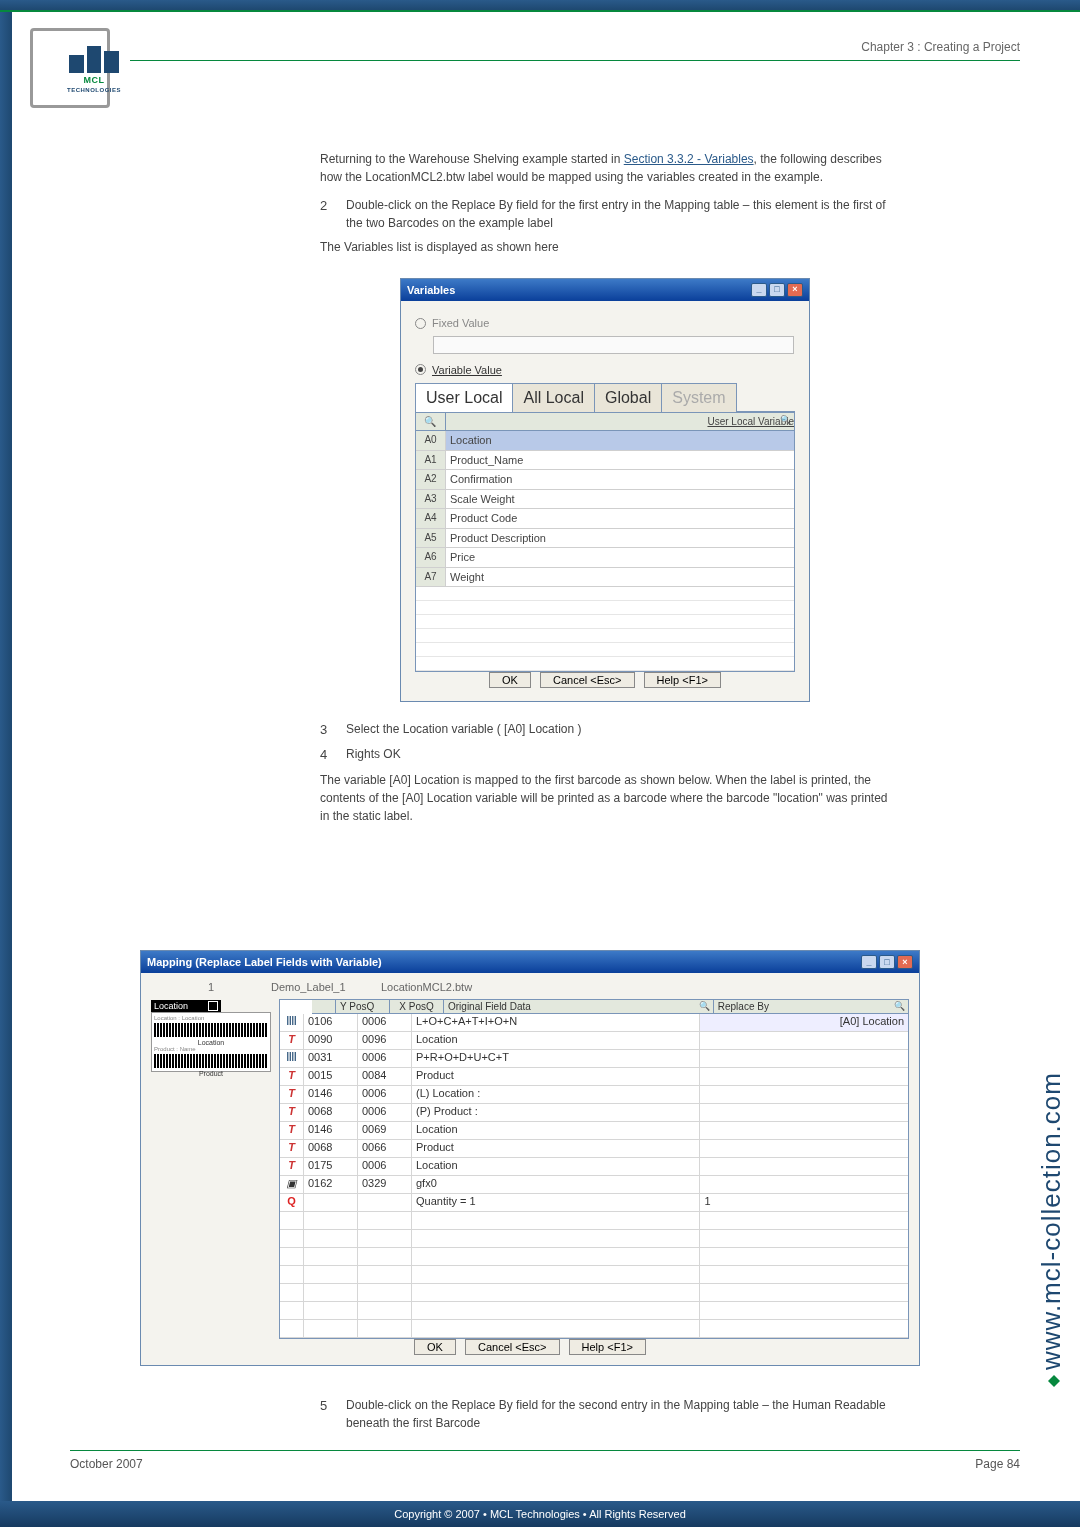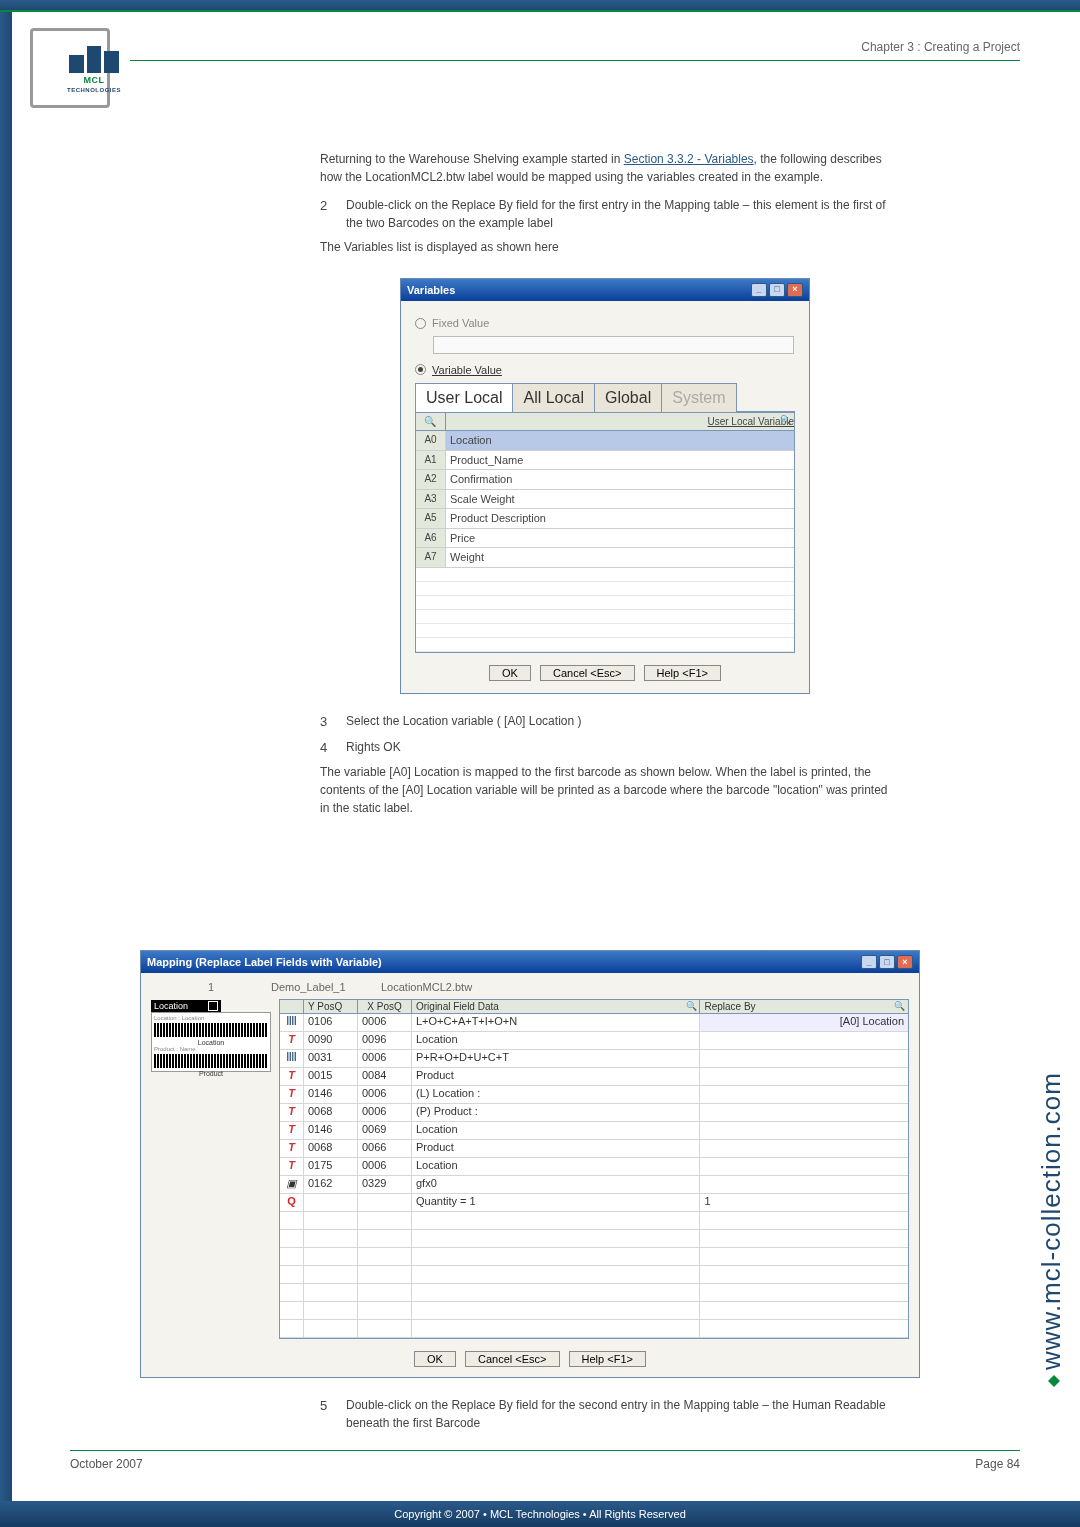--- a/index.html
+++ b/index.html
@@ -47,38 +47,38 @@
   .var-table .hdr { display:flex; background:#e3e8dd; border-bottom:1px solid #7a95b8; }
   .var-table .hdr .c1 { width:30px; border-right:1px solid #7a95b8; text-align:center; padding:1px 0; font-size:10px; }
   .var-table .hdr .c2 { flex:1; text-align:right; padding:1px 0; font-size:10px; position:relative;text-decoration:underline; }
   .mag { position:absolute; right:2px; top:1px; font-size:9px; }
   .var-table .row { display:flex; border-bottom:1px solid #cfcfcf; }
   .var-table .row:last-child { border-bottom:none; }
   .var-table .row .c1 { width:30px; border-right:1px solid #cfcfcf; text-align:center; background:#e3e8dd; padding:1px 0; font-size:10px;}
   .var-table .row .c2 { flex:1; padding:1px 4px; font-size:11px; }
   .var-table .row.sel .c2 { background:#b8c9e8; }
   .var-table .blank { height:14px; border-bottom:1px solid #e6e6e6; }
-  .win-buttons { text-align:center; margin-top:12px; }
+  .win-buttons { text-align:center; }
   .win-buttons button { font-size:11px; padding:1px 12px; background:#efece3; border:1px solid #888; margin:0 3px; }
   
   .mapping { position:absolute; left:140px; top:938px; width:780px; }
   .map-body { padding:8px 10px 10px 10px; }
   .map-top-row { display:flex; align-items:center; font-size:11px; color:#666; margin-bottom:6px; }
   .map-top-row .n1 { width:120px; text-align:center; }
   .map-top-row .lbl { width:110px; }
   .map-top-row .file { }
   .map-grid { display:flex; }
   .preview { width:120px; margin-right:8px; }
   .preview .thumb { border:1px solid #999; height:60px; background:#fff; padding:2px; font-size:8px; position:relative; }
   .preview .thumb .bar { height:14px; background:repeating-linear-gradient(90deg,#000 0 2px,#fff 2px 3px); margin:2px 0;}
   .preview .thumb .cap { font-size:7px; text-align:center; }
   .preview .black { background:#000; color:#fff; font-size:9px; padding:1px 3px; display:inline-flex; align-items:center; justify-content:space-between; width:70px; }
   .preview .black .sq { width:10px; height:10px; background:#000; border:1px solid #fff; }
   .map-table { flex:1; border:1px solid #7a95b8; background:#fff; font-size:11px; }
-  .map-table .mh { display:flex; background:#e3e8dd; border-bottom:1px solid #7a95b8; }
+  .map-table .mh { display:flex; background:#e3e8dd; border-bottom:1px solid #7a95b8;margin-left:32px; }
   .map-table .mh > div { border-right:1px solid #7a95b8; padding:1px 4px; font-size:10px; position:relative; }
   .map-table .mh .ico { width:24px; }
   .map-table .mh .yp { width:54px; }
   .map-table .mh .xp { width:54px;text-align:center; }
   .map-table .mh .of { flex:1.4; }
   .map-table .mh .rb { flex:1; border-right:none;}
   .map-table .mr { display:flex; border-bottom:1px solid #d6d6d6; }
   .map-table .mr > div { border-right:1px solid #d6d6d6; padding:1px 4px; height:17px; }
   .map-table .mr .ico { width:24px; text-align:center; font-weight:bold; color:#c33; font-size:11px; font-style:italic;}
   .map-table .mr .ico.bar { color:#1e4870; font-style:normal; font-size:9px; }
@@ -187,20 +187,24 @@
             </div>
         <div class="row">
               <div class="c1">A2</div>
               <div class="c2">Confirmation</div>
             </div>
         <div class="row">
               <div class="c1">A3</div>
               <div class="c2">Scale Weight</div>
             </div>
         <div class="row">
+              <div class="c1">A4</div>
+              <div class="c2">Product Code</div>
+            </div>
+        <div class="row">
               <div class="c1">A5</div>
               <div class="c2">Product Description</div>
             </div>
         <div class="row">
               <div class="c1">A6</div>
               <div class="c2">Price</div>
             </div>
         <div class="row">
               <div class="c1">A7</div>
               <div class="c2">Weight</div>

